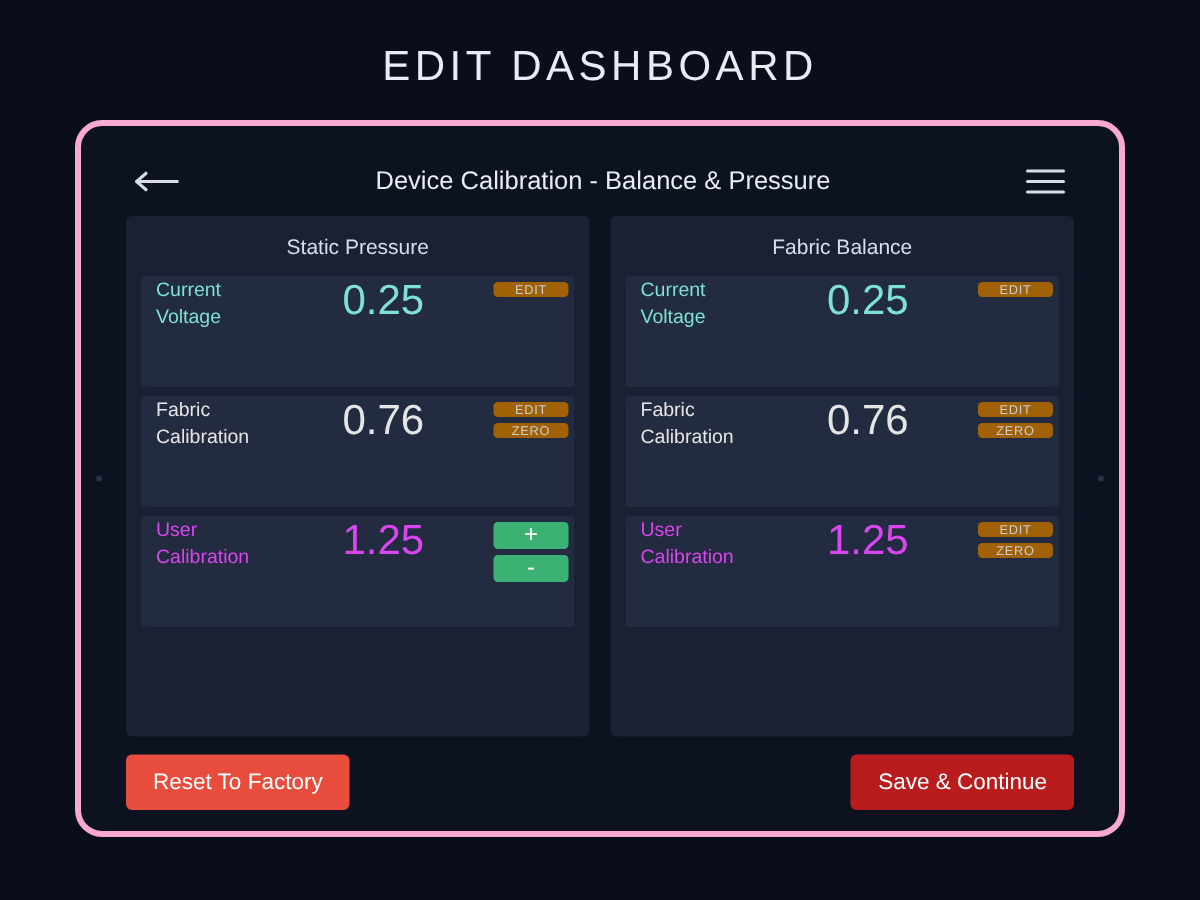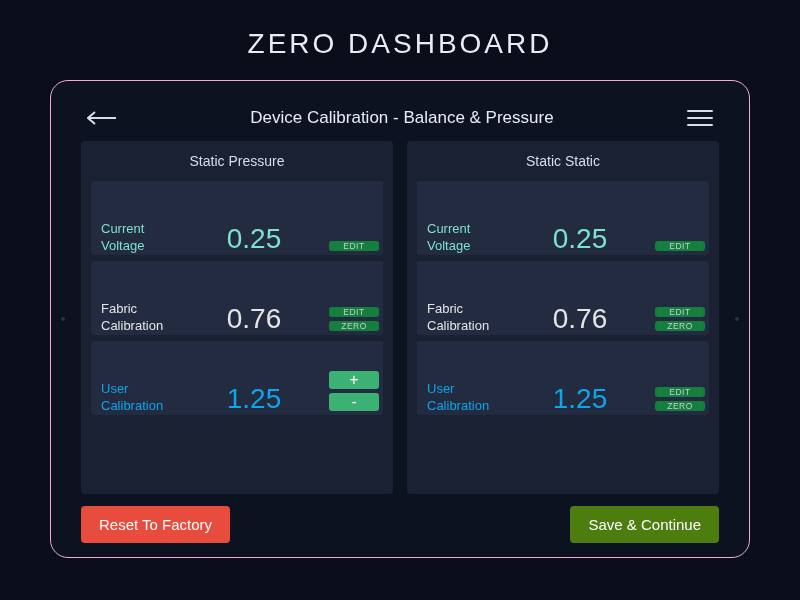--- a/index.html
+++ b/index.html
@@ -18,21 +18,21 @@
     font-size: 28px;
     font-weight: 300;
     letter-spacing: 3px;
     margin-top: 28px;
     margin-bottom: 20px;
     color: #e8ecf5;
   }
   .tablet-frame {
     width: 700px;
     height: 478px;
-    border: 1px solid #f9a8d4;
+    border: 4px solid #f9a8d4;
     border-radius: 18px;
     background: #0d1220;
     position: relative;
     padding: 14px 30px;
     display: flex;
     flex-direction: column;
   }
   .tablet-frame::before {
     content: "";
     position: absolute;
@@ -106,21 +106,21 @@
     font-size: 14px;
     font-weight: 400;
     color: #d8dde8;
     margin-bottom: 12px;
   }
   .rows { display: flex; flex-direction: column; gap: 6px; }
   .row {
     background: #232b40;
     border-radius: 3px;
     display: flex;
-    align-items: flex-end;
+    align-items: flex-start;
     height: 74px;
     overflow: hidden;
   }
   .row-label {
     width: 88px;
     padding: 0 10px;
     display: flex;
     align-items: center;
     font-size: 13px;
     line-height: 1.35;
@@ -135,21 +135,21 @@
   }
   .row-actions {
     width: 54px;
     display: flex;
     flex-direction: column;
     gap: 4px;
     padding: 4px 4px 4px 0;
   }
   .action-btn {
     flex: 1;
-    background: #15803d;
+    background: #a16207;
     border-radius: 3px;
     display: flex;
     align-items: center;
     justify-content: center;
     font-size: 8.5px;
     letter-spacing: 0.5px;
     color: #c8cdd8;
     cursor: pointer;
   }
   .stepper-btn {
@@ -159,41 +159,41 @@
     display: flex;
     align-items: center;
     justify-content: center;
     font-size: 16px;
     color: #fff;
     cursor: pointer;
     font-weight: 500;
   }
   .c-teal  { color: #7de2d1; }
   .c-orange{ color: #e5e5e5; }
-  .c-green { color: #0ea5e9; }
+  .c-green { color: #d946ef; }
   .footer {
     margin-top: 12px;
     display: flex;
     justify-content: space-between;
     text-align: right;
   }
   .btn {
     padding: 10px 18px;
     border-radius: 4px;
     font-size: 15px;
     cursor: pointer;
     color: #fff;
   }
   .btn-danger  { background: #e74c3c; }
-  .btn-success { background: #4d7c0f; }
+  .btn-success { background: #b91c1c; }
 </style>
 </head>
 <body>
 
-<div class="page-title">ZERO DASHBOARD</div>
+<div class="page-title">EDIT DASHBOARD</div>
 
 <div class="tablet-frame">
 
   <div class="topbar">
     <div class="back-arrow">
       <svg viewBox="0 0 30 14" width="30" height="14">
           <path d="M8 1 L1 7 L8 13 M1 7 H29"></path>
         </svg>
     </div>
     <div class="screen-title">Device Calibration - Balance &amp; Pressure</div>
@@ -233,21 +233,21 @@
           <div class="row-actions">
             <div class="stepper-btn">+</div>
             <div class="stepper-btn">-</div>
           </div>
         </div>
 
       </div>
     </div>
 
     <div class="panel">
-      <div class="panel-title">Static Static</div>
+      <div class="panel-title">Fabric Balance</div>
       <div class="rows">
 
         <div class="row">
           <div class="row-label c-teal">Current Voltage</div>
           <div class="row-value c-teal">0.25</div>
           <div class="row-actions">
             <div class="action-btn">EDIT</div>
           </div>
         </div>
 

